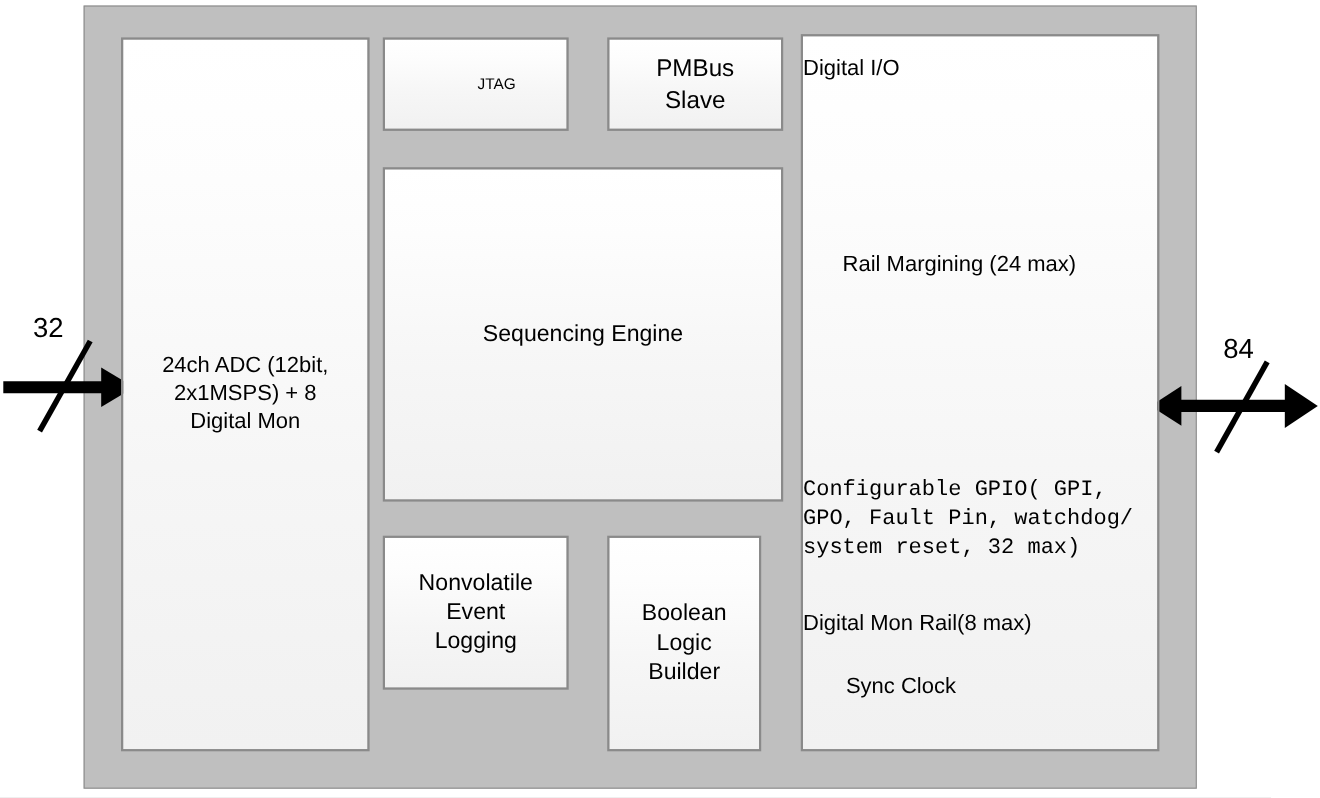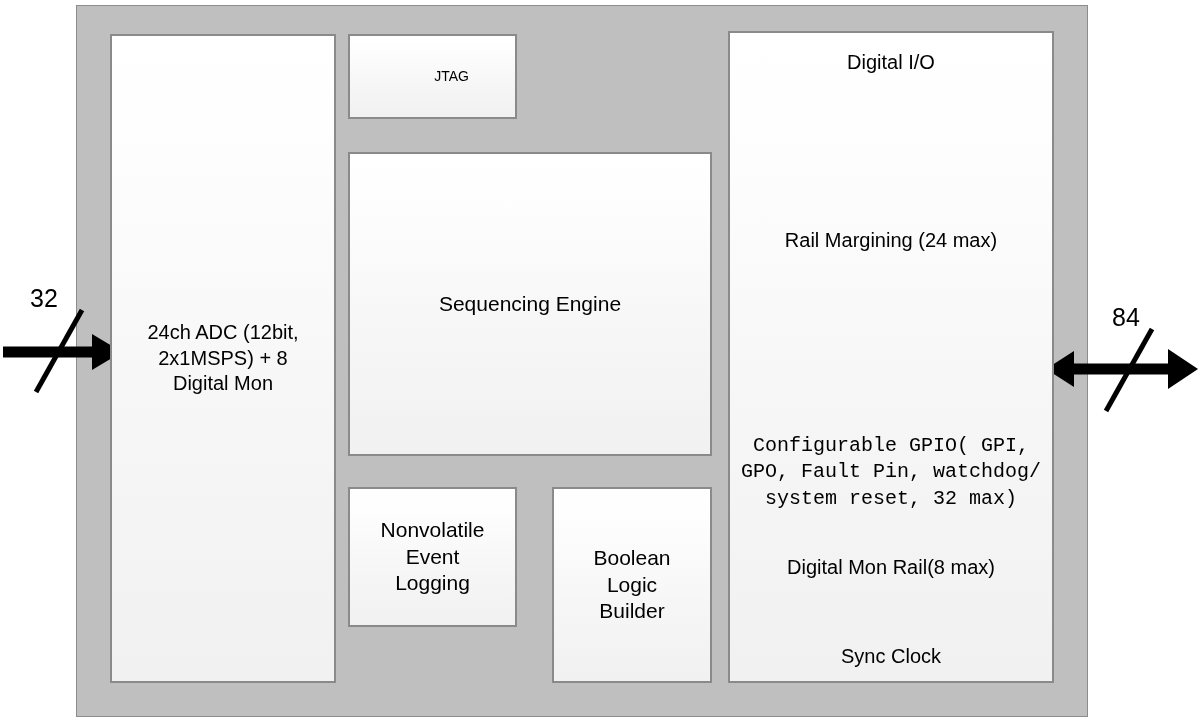--- a/index.html
+++ b/index.html
@@ -71,51 +71,51 @@
   }
   .blk-seq {
     left: 348px;  top: 152px; width: 364px; height: 304px;
     font-size: 21px;
   }
   .blk-nvlog {
     left: 348px;  top: 487px; width: 169px; height: 140px;
     font-size: 21px;
   }
   .blk-bool {
-    left: 552px;  top: 487px; width: 160px; height: 196px;
+    left: 552px;  top: 487px; width: 140px; height: 196px;
     font-size: 21px;
   }
 
   
   .blk-dio {
     left: 728px;  top: 31px;  width: 326px; height: 652px;
     display: block;
     padding: 0;
   }
   .dio-stack {
     position: relative;
     width: 100%;
     height: 100%;
   }
   .dio-line {
     position: absolute;
     left: 0;
     width: 100%;
-    text-align: center;
+    text-align: left;
     font-size: 20px;
     line-height: 1.32;
     white-space: pre-line;
   }
   .dio-l0 { top: 16px; }
   .dio-l1 { top: 105px; }
-  .dio-l2 { top: 194px; }
+  .dio-l2 { top: 194px; padding-left: 36px; }
   .dio-l3 { top: 283px; }
   .dio-l4 { top: 400px; font-family: Liberation Mono, monospace; }
   .dio-l5 { top: 521px; }
-  .dio-l6 { top: 610px; }
+  .dio-l6 { top: 578px; padding-left: 39px; }
 
   
   .bus {
     position: absolute;
   }
   .bus-label {
     position: absolute;
     font-size: 25px;
     color: #000;
     line-height: 1;
@@ -148,20 +148,24 @@
   <div class="block blk-adc">
     <span class="label">24ch ADC  (12bit,
 2x1MSPS) + 8
 Digital Mon</span>
   </div>
 
   <div class="block blk-jtag">
     <span class="label">JTAG</span>
   </div>
 
+  <div class="block blk-pmbus">
+    <span class="label">PMBus
+Slave</span>
+  </div>
 
   <div class="block blk-seq">
     <span class="label">Sequencing Engine</span>
   </div>
 
   <div class="block blk-nvlog">
     <span class="label">Nonvolatile
 Event
 Logging</span>
   </div>

